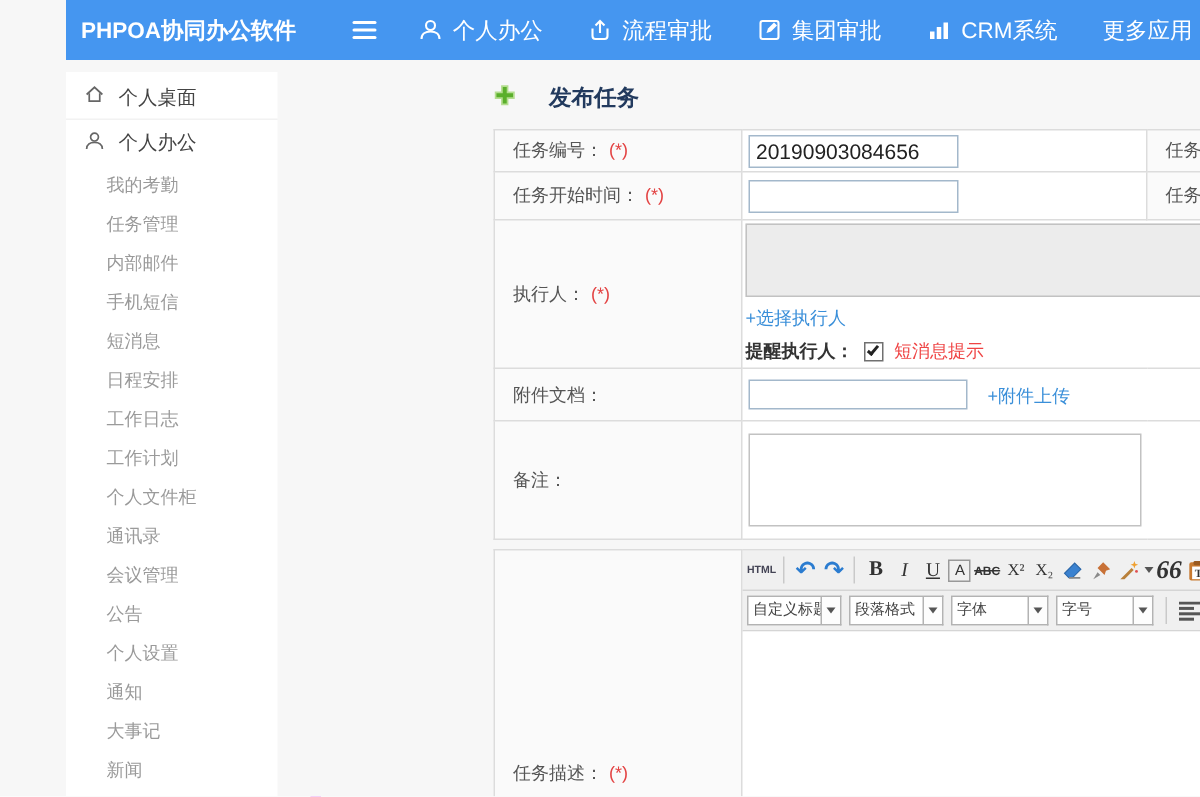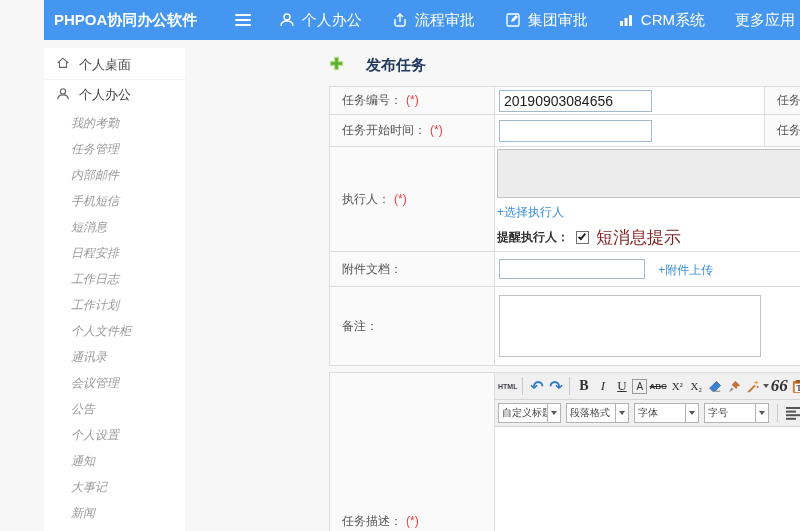--- a/index.html
+++ b/index.html
@@ -16,44 +16,44 @@
   .nav-item { display:flex; align-items:center; gap:7px; margin-right:30px; font-size:15px; cursor:pointer; white-space:nowrap; }
   .nav-item svg { display:block; }
   .caret-down { width:0; height:0; border-left:5px solid transparent; border-right:5px solid transparent; border-top:6px solid #fff; margin-left:2px; }
 
   
   .sidebar { position:absolute; top:48px; left:0; width:170px; height:491px; background:#fff; border-right:7px solid #d946ef; overflow:hidden; }
   .side-main { height:30px; display:flex; align-items:center; gap:9px; padding:0 12px; font-size:13px; color:#444; cursor:pointer; }
   .side-main.first { border-bottom:1px solid #f2f2f2; margin-top:2px; }
   .side-toggle { margin-left:auto; color:#aaa; font-size:13px; }
   .side-sub { list-style:none; }
-  .side-sub li { height:26px; line-height:26px; padding-left:27px; font-size:12px; color:#9a9a9a; cursor:pointer; display:flex; align-items:flex-end;font-style:italic; }
+  .side-sub li { height:26px; line-height:26px; padding-left:27px; font-size:12px; color:#9a9a9a; cursor:pointer; display:flex; align-items:flex-end; }
   .side-sub li .side-toggle { margin-right:12px; }
 
   
   .content { position:absolute; left:141px; top:40px; width:659px; height:491px; background:#f7f7f7; overflow:hidden; padding-left:144px; }
   .page-title { margin-top:13px; height:24px; display:flex; align-items:center; gap:22px; font-size:15px; font-weight:bold; color:#223a5e; }
 
   table.form-table { border-collapse:collapse; table-layout:fixed; width:1100px; background:#fff; margin-top:9px; }
   table.form-table td { border:1px solid #dcdcdc; font-size:12px; color:#555; vertical-align:middle; }
   td.lbl { background:#fafafa; padding-left:12px; }
   .req { color:#e34343; margin-left:4px; }
-  .ipt { width:153px; height:22px; border:1px solid #a3b8cb; background:#fff; font-size:14px; padding:1px 4px; margin-left:2px; font-family:inherit; color:#222; }
+  .ipt { width:140px; height:22px; border:1px solid #a3b8cb; background:#fff; font-size:14px; padding:1px 4px; margin-left:2px; font-family:inherit; color:#222; }
   td.val { background:#fff; padding:2px 0 2px 2px; }
 
   .exec-box { width:341px; height:49px; background:#ececec; border:1px solid #c2c2c2; position:relative; }
   .grip { position:absolute; right:1px; bottom:1px; }
   .blue-link { color:#3a8fd9; font-size:12px; text-decoration:none; display:inline-block; cursor:pointer; }
   .exec-cell { padding:4px 0 5px 2px; }
   .exec-cell .blue-link { margin-top:6px; }
   .remind-row { margin-top:5px; display:flex; align-items:center; gap:7px; }
   .remind-lbl { font-weight:bold; color:#333; font-size:12px; }
   .checkbox { width:13px; height:13px; background:#fff; border:1px solid #707070; position:relative; cursor:pointer; }
   .check-icon { position:absolute; left:3px; top:0px; width:4px; height:8px; border:solid #222; border-width:0 2px 2px 0; transform:rotate(40deg); }
-  .remind-opt { font-size:17px; color:#7f1d1d; }
+  .remind-opt { font-size:12px; color:#ef4444; }
 
   .remark-box { width:262px; height:62px; background:#fff; border:1px solid #c2c2c2; margin:6px 0 6px 2px; position:relative; }
 
   
   .editor { width:100%; height:296px; background:#fff; }
   .ed-toolbar { display:flex; align-items:center; background:#f0f0f0; border-bottom:1px solid #d5d5d5; height:27px; padding:0 3px; gap:2px; }
   .ed-body { height:240px; background:#fff; }
   .ti { height:20px; min-width:17px; display:flex; align-items:center; justify-content:center; font-size:12px; color:#333; cursor:pointer; }
   .sep { width:1px; height:18px; background:#c9c9c9; margin:0 3px; flex:none; }
   .ti-html { font-size:7px; font-weight:bold; color:#445; letter-spacing:0; }

